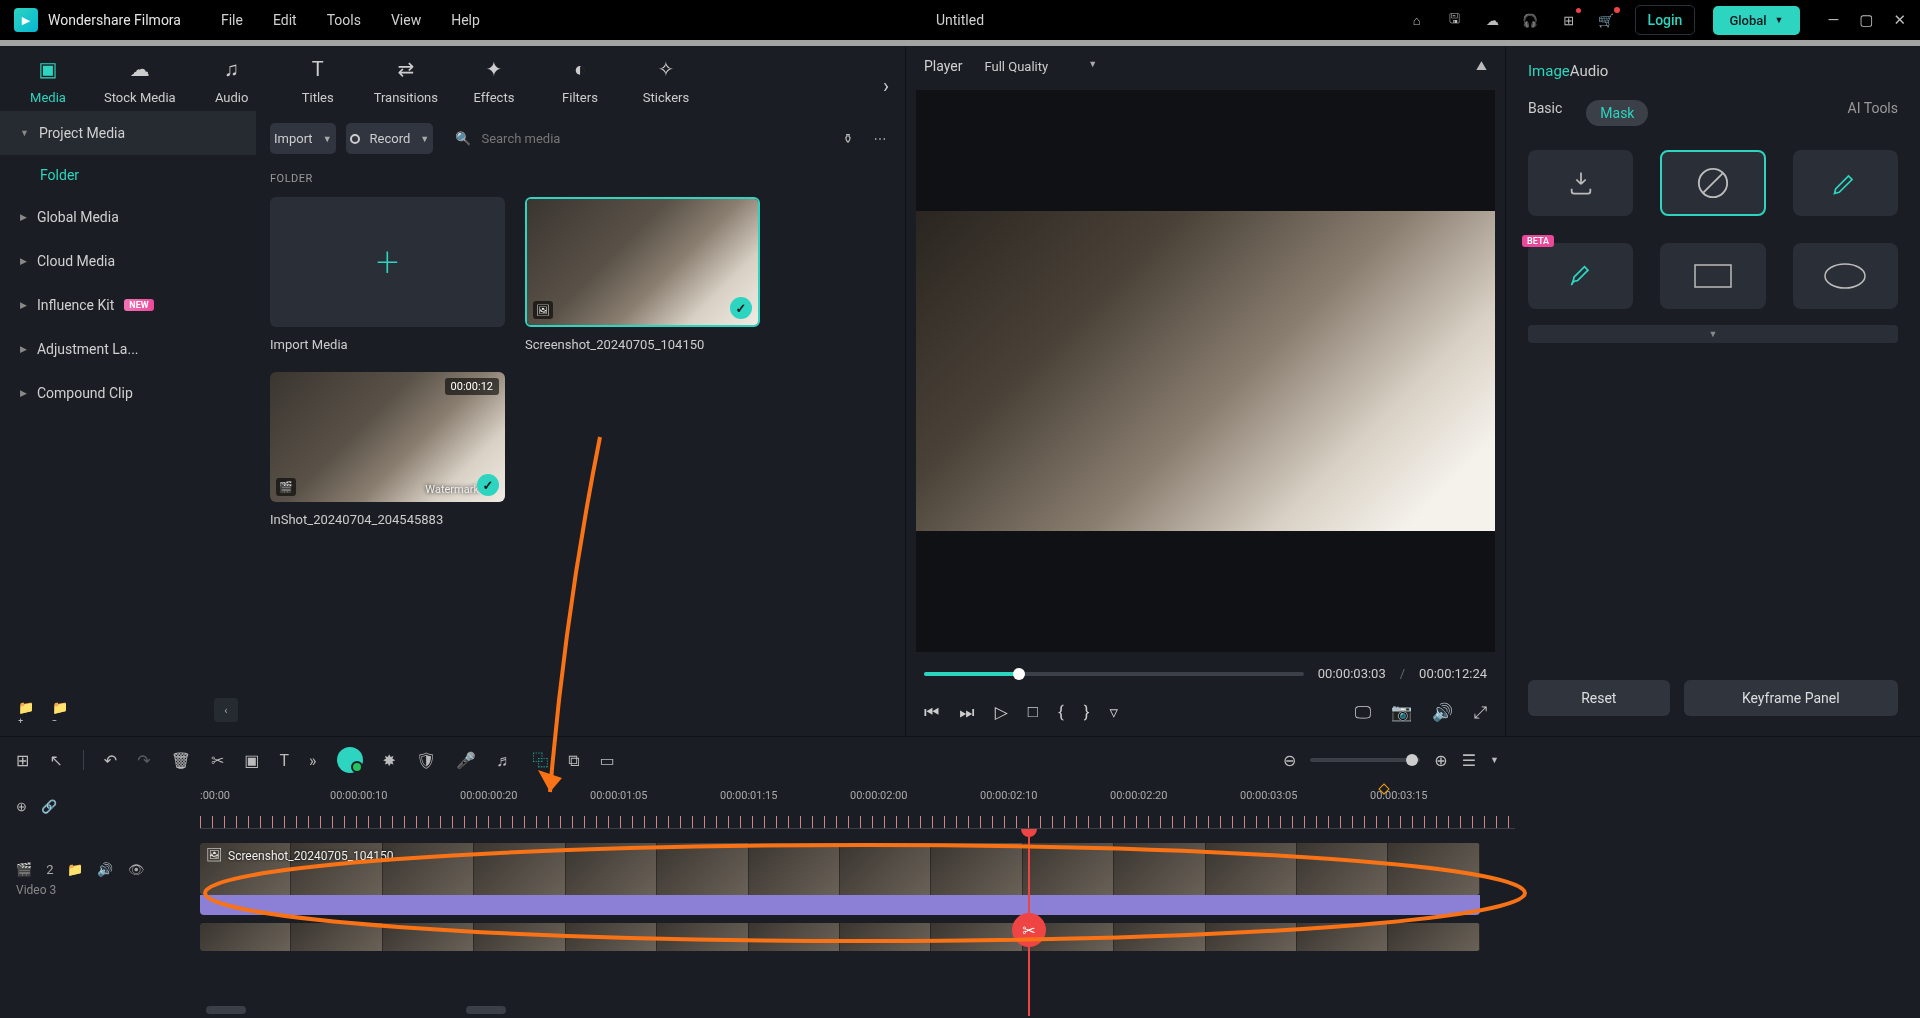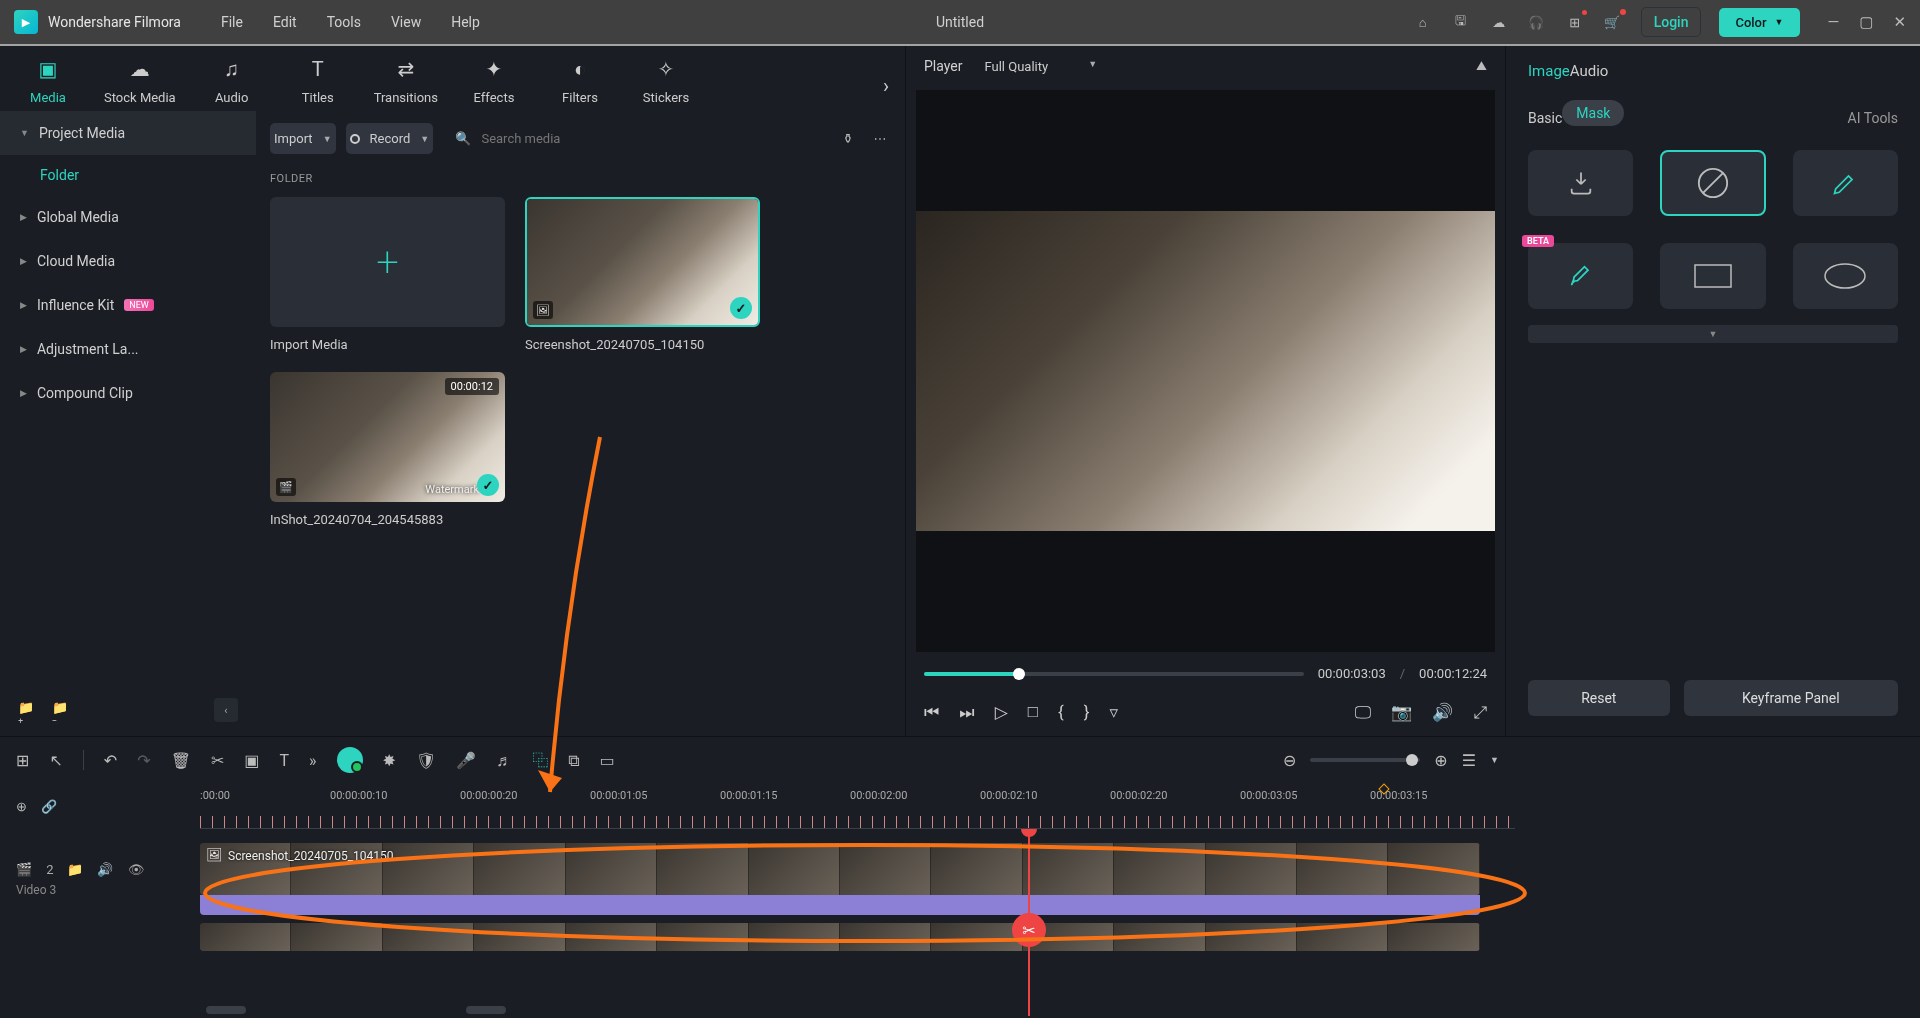--- a/index.html
+++ b/index.html
@@ -1,18 +1,18 @@
 <!DOCTYPE html>
 <html><head>
 <meta charset="utf-8">
 <style>
 *{margin:0;padding:0;box-sizing:border-box;font-family:-apple-system,BlinkMacSystemFont,"Segoe UI",Roboto,sans-serif;user-select:none}
 body{background:#1a1d23;color:#ccc;width:1920px;height:1018px;overflow:hidden;font-size:13px;position:relative}
 
-.titlebar{height:46px;display:flex;align-items:center;background:#404040;border-bottom:2px solid #a3a3a3}
+.titlebar{height:46px;display:flex;align-items:center;background:#000000;border-bottom:6px solid #a3a3a3}
 .logo{width:24px;height:24px;margin:0 10px 0 14px;background:linear-gradient(135deg,#2dd4bf,#06b6d4);border-radius:4px;display:flex;align-items:center;justify-content:center}
 .logo::before{content:"▶";color:#fff;font-size:11px}
 .app-title{font-size:14px;color:#e5e5e5;margin-right:40px}
 .menubar{display:flex;gap:30px}
 .menubar span{font-size:14px;color:#d0d0d0;cursor:pointer}
 .doc-title{position:absolute;left:50%;transform:translateX(-50%);font-size:14px;color:#d0d0d0}
 .titlebar-right{margin-left:auto;display:flex;align-items:center;gap:18px;padding-right:14px}
 .titlebar-right .ico{width:20px;height:20px;display:flex;align-items:center;justify-content:center;cursor:pointer;color:#bbb}
 .login{color:#2dd4bf;font-size:14px;font-weight:500;cursor:pointer;padding:6px 12px;border:1px solid #2a3138;border-radius:5px}
 .export-btn{background:#2dd4bf;color:#14171c;font-weight:500;padding:7px 16px;border-radius:5px;display:flex;align-items:center;gap:8px;cursor:pointer}
@@ -31,21 +31,21 @@
 .toptab.active{color:#2dd4bf}
 .toptab .ti{width:26px;height:26px;display:flex;align-items:center;justify-content:center;font-size:20px}
 .toptab .tl{font-size:13px}
 .tabs-next{position:absolute;right:16px;top:28px;color:#ccc;font-size:20px;cursor:pointer}
 .media-area{display:flex;flex:1}
 .sidebar{width:256px;background:#1a1d23;display:flex;flex-direction:column}
 .side-item{padding:14px 20px;display:flex;align-items:center;gap:10px;cursor:pointer;font-size:14px;color:#d0d0d0}
 .side-item.selected{background:#262a31}
 .side-item .chev{font-size:9px;color:#888}
 .side-sub{padding:12px 20px 12px 40px;color:#2dd4bf;font-size:14px}
-.side-new{background:linear-gradient(90deg,#f472b6,#ec4899);color:#fff;font-size:9px;padding:1px 5px;border-radius:3px;font-weight:400}
+.side-new{background:linear-gradient(90deg,#f472b6,#ec4899);color:#fff;font-size:9px;padding:1px 5px;border-radius:3px;font-weight:700}
 .side-footer{margin-top:auto;display:flex;align-items:center;padding:14px 18px;gap:14px}
 .side-footer .ic{width:20px;height:20px;color:#bbb;cursor:pointer}
 .side-collapse{margin-left:auto;width:24px;height:24px;background:#262a31;border-radius:4px;display:flex;align-items:center;justify-content:center;cursor:pointer;color:#aaa;font-size:11px}
 .media-content{flex:1;background:#1a1d23;padding:0 14px;display:flex;flex-direction:column}
 .media-toolbar{display:flex;align-items:center;gap:10px;padding:12px 0}
 .btn-drop{background:#303540;padding:8px 4px;border-radius:5px;display:flex;align-items:center;gap:10px;cursor:pointer;font-size:13px}
 .btn-drop .ar{font-size:9px;color:#aaa}
 .rec-dot{width:10px;height:10px;border:2px solid #ccc;border-radius:50%}
 .search-wrap{flex:1;display:flex;align-items:center;gap:10px;padding:8px 12px;color:#888}
 .search-wrap input{background:transparent;border:none;color:#ccc;font-size:13px;outline:none;flex:1}
@@ -79,21 +79,21 @@
 .prog-time{font-size:13px;color:#ccc}
 .prog-sep{color:#666}
 .player-ctrls{display:flex;align-items:center;padding:10px 18px 14px;gap:20px;font-size:17px;color:#ccc}
 .player-ctrls .grp-right{margin-left:auto;display:flex;gap:20px}
 .player-ctrls span{cursor:pointer}
 
 .rightpanel{flex:1;background:#1a1d23;display:flex;flex-direction:column;border-left:1px solid #0f1115}
 .rp-tabs{display:flex;padding:16px 22px 12px;}
 .rp-tab{font-size:15px;color:#ccc;cursor:pointer}
 .rp-tab.active{color:#2dd4bf}
-.rp-subtabs{display:flex;padding:8px 22px 14px;align-items:flex-end}
+.rp-subtabs{display:flex;padding:8px 22px 14px;gap:24px;align-items:flex-start}
 .rp-sub{font-size:14px;color:#ccc;cursor:pointer}
 .rp-sub.active{background:#3a3f48;color:#2dd4bf;padding:5px 14px;border-radius:14px}
 .rp-sub.ai{margin-left:auto;color:#999}
 .mask-grid{padding:10px 22px;display:grid;grid-template-columns:repeat(3,1fr);gap:27px}
 .mask-cell{height:66px;background:#2a2e36;border-radius:8px;display:flex;align-items:center;justify-content:center;cursor:pointer;position:relative;color:#bbb}
 .mask-cell.active{border:2px solid #2dd4bf}
 .mask-cell .beta{position:absolute;top:-8px;left:-6px;background:#ec4899;color:#fff;font-size:9px;padding:1px 5px;border-radius:3px;font-weight:600}
 .rp-expand{margin:6px 22px;height:18px;background:#2a2e36;border-radius:4px;display:flex;align-items:center;justify-content:center;color:#888;font-size:9px;cursor:pointer}
 .rp-footer{margin-top:auto;display:flex;padding:16px 22px 20px;gap:14px}
 .rp-btn{flex:1;padding:10px;background:#2f343d;border-radius:6px;text-align:center;cursor:pointer;font-size:14px;color:#ddd}
@@ -157,21 +157,21 @@
   <div class="doc-title">Untitled</div>
   <div class="titlebar-right">
     <div class="ico">⌂</div>
     <div class="ico">🖫</div>
     <div class="ico">☁</div>
     <div class="ico">🎧</div>
     <div class="ico plugins-wrap">⊞</div>
     <div class="ico cart-wrap">🛒</div>
     <div class="login">Login</div>
     <div class="export-btn">
-        <span>Color</span>
+        <span>Global</span>
         <span style="font-size:9px">▼</span>
       </div>
     <div class="wincontrols">
       <span>—</span>
       <span>▢</span>
       <span>✕</span>
     </div>
   </div>
 </div>
 

